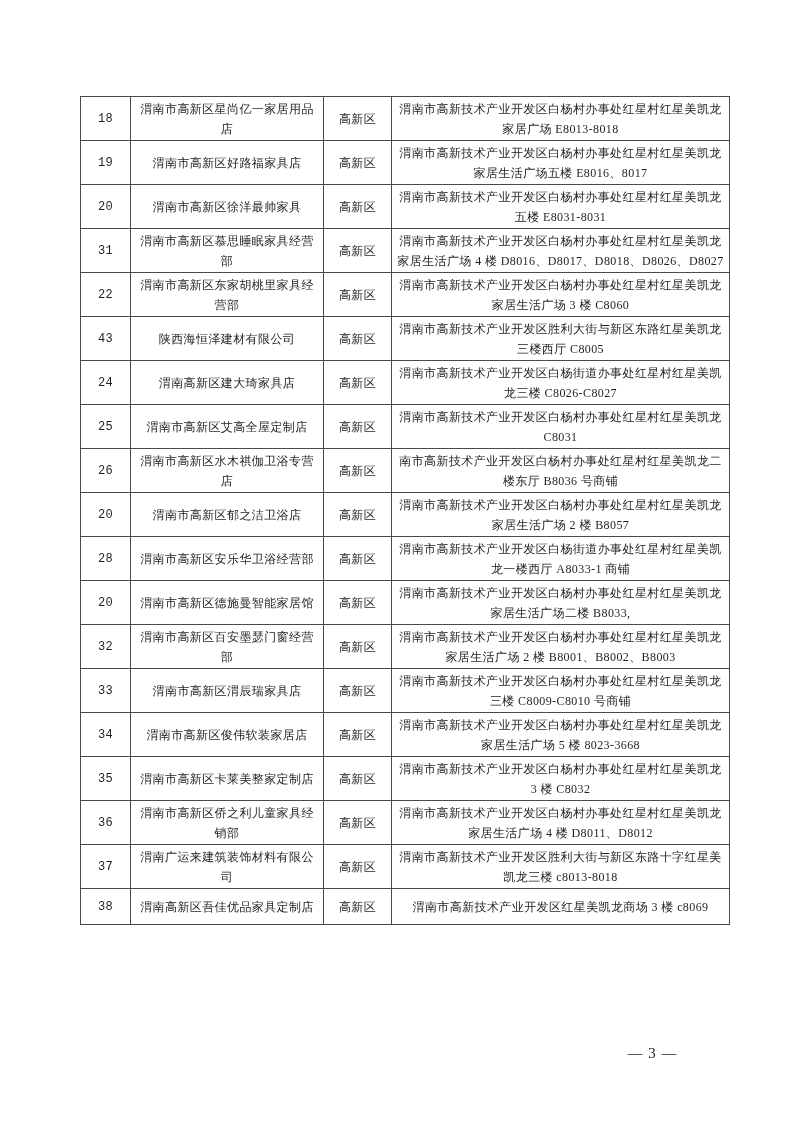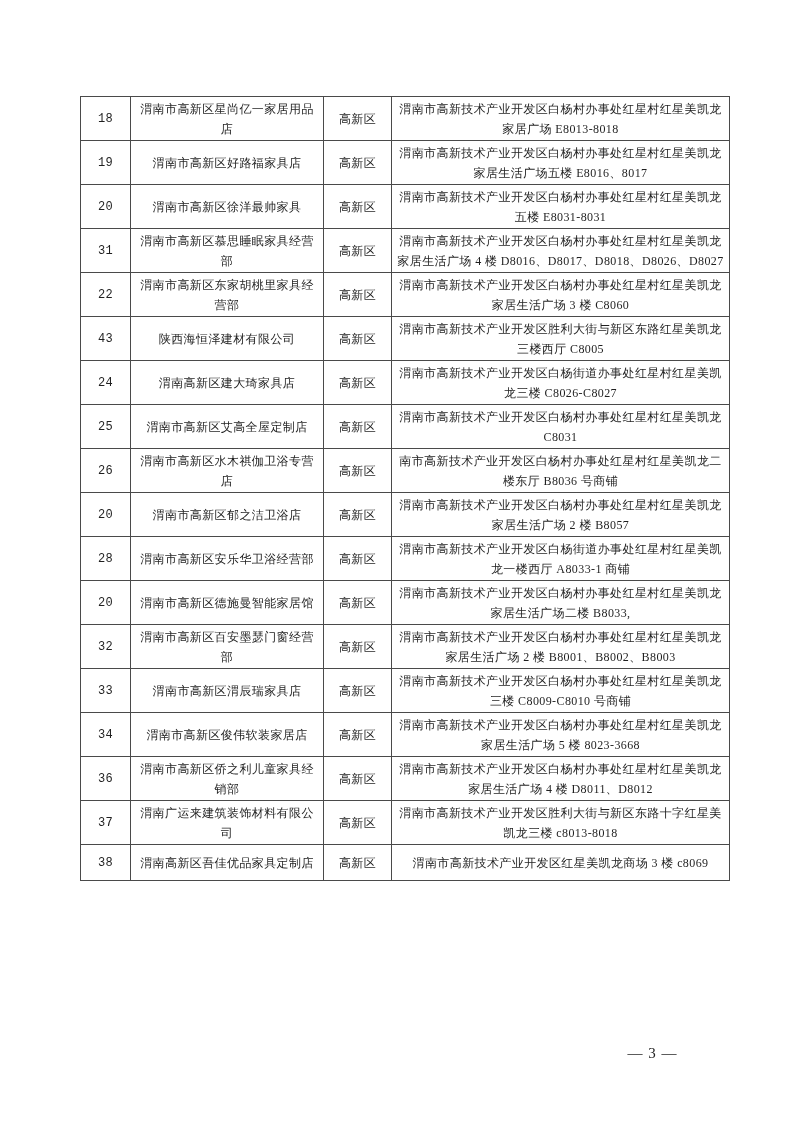--- a/index.html
+++ b/index.html
@@ -164,20 +164,26 @@
           <td class="district">高新区</td>
           <td class="addr">渭南市高新技术产业开发区白杨村办事处红星村红星美凯龙三楼 C8009-C8010 号商铺</td>
         </tr>
         <tr>
           <td class="num">34</td>
           <td class="name">渭南市高新区俊伟软装家居店</td>
           <td class="district">高新区</td>
           <td class="addr">渭南市高新技术产业开发区白杨村办事处红星村红星美凯龙家居生活广场 5 楼 8023-3668</td>
         </tr>
         <tr>
+          <td class="num">35</td>
+          <td class="name">渭南市高新区卡莱美整家定制店</td>
+          <td class="district">高新区</td>
+          <td class="addr">渭南市高新技术产业开发区白杨村办事处红星村红星美凯龙 3 楼 C8032</td>
+        </tr>
+        <tr>
           <td class="num">36</td>
           <td class="name">渭南市高新区侨之利儿童家具经销部</td>
           <td class="district">高新区</td>
           <td class="addr">渭南市高新技术产业开发区白杨村办事处红星村红星美凯龙家居生活广场 4 楼 D8011、D8012</td>
         </tr>
         <tr>
           <td class="num">37</td>
           <td class="name">渭南广运来建筑装饰材料有限公司</td>
           <td class="district">高新区</td>
           <td class="addr">渭南市高新技术产业开发区胜利大街与新区东路十字红星美凯龙三楼 c8013-8018</td>

